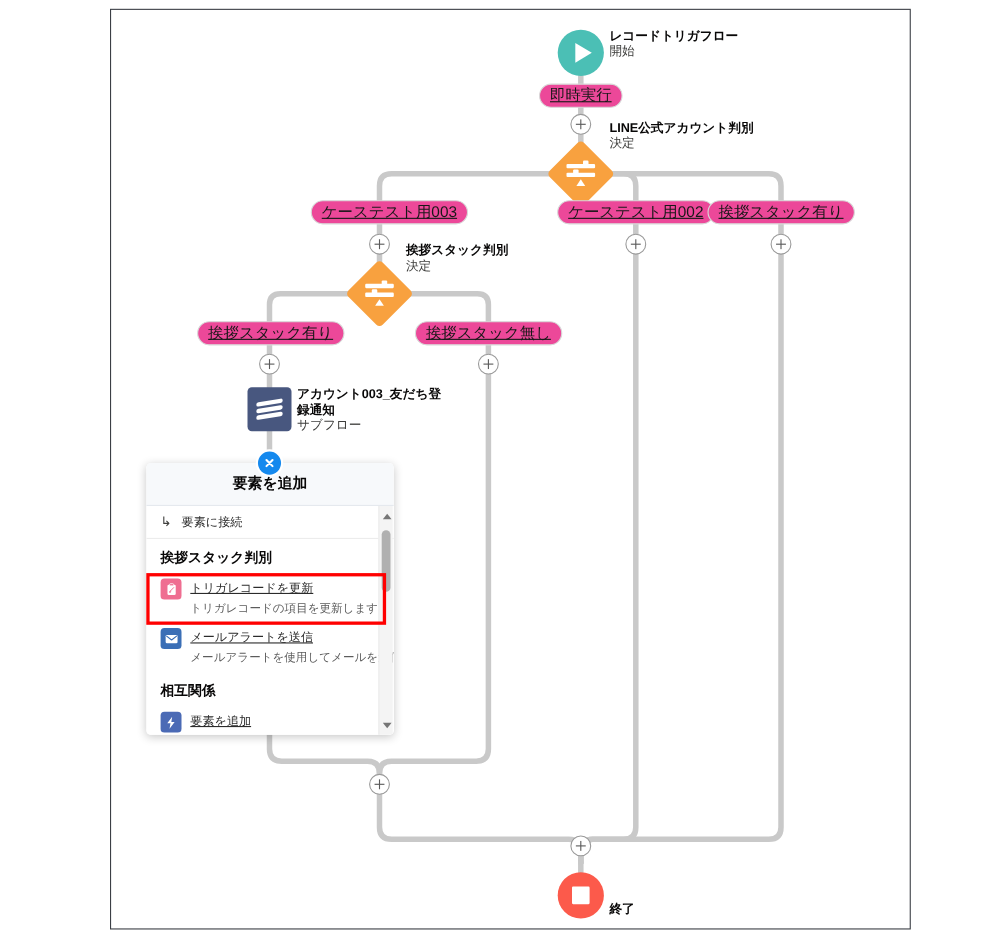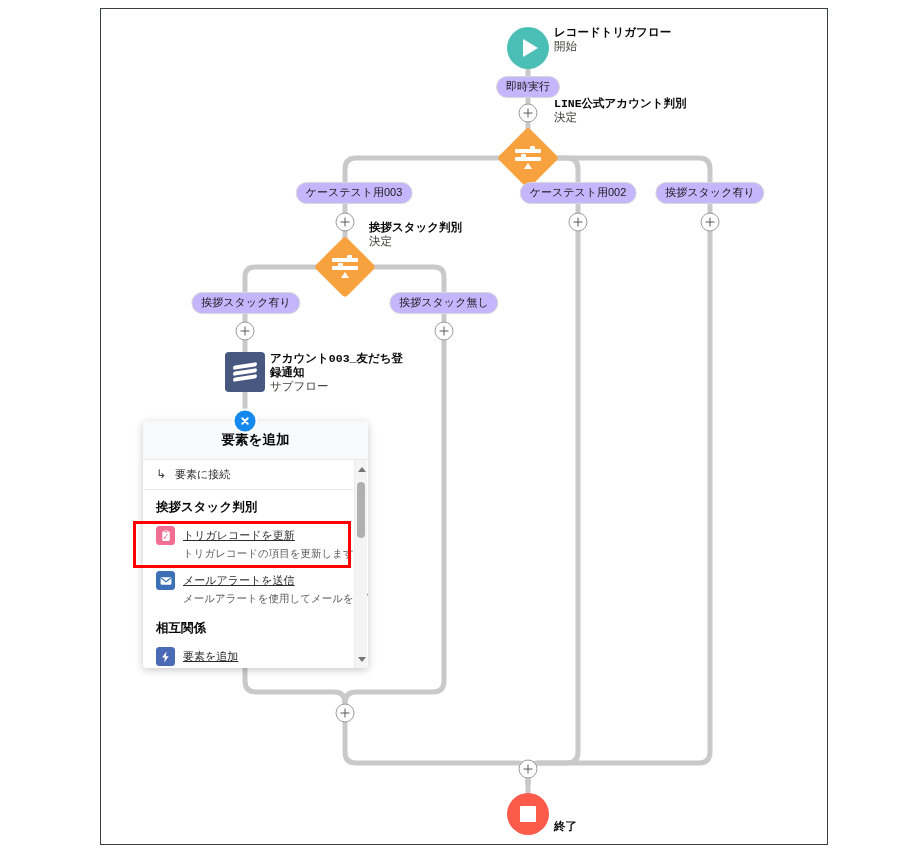--- a/index.html
+++ b/index.html
@@ -45,21 +45,20 @@
   .node {
     position: absolute;
     transform: translate(-50%, -50%);
   }
   .node-label {
     position: absolute;
     font-size: 11.5px;
     line-height: 14px;
     color: #181818;
     white-space: normal;
-    font-family: Liberation Mono, monospace;
   }
   .node-label .ttl {
     font-weight: bold;
     color: #080707;
     display: block;
   }
   .node-label .sub {
     font-weight: normal;
     color: #3e3e3c;
     display: block;
@@ -170,47 +169,48 @@
   .plus::before {
     left: 3.5px; top: 7.6px; width: 9px; height: 1.3px;
   }
   .plus::after {
     top: 3.5px; left: 7.6px; height: 9px; width: 1.3px;
   }
   
   .pill {
     position: absolute;
     transform: translate(-50%, -50%);
-    background: #c4b5fd;
+    background: #ec4899;
     border: 1.1px solid #d8d8d8;
     border-radius: 11px;
-    font-size: 11px;
+    font-size: 14px;
     color: #181818;
     padding: 3px 9px 4px;
     white-space: nowrap;
     line-height: 13px;
+    text-decoration: underline;
   }
   
   .close-badge {
     position: absolute;
     width: 21px; height: 21px;
     border-radius: 50%;
     background: #1589ee;
     transform: translate(-50%, -50%);
     display: flex;
     align-items: center;
     justify-content: center;
     z-index: 40;
     box-shadow: 0 0 0 2px #ffffff;
   }
   .close-badge svg { display: block; }
   
   #add-panel {
     position: absolute;
-    left: 143px;
+    left: 133px;
     top: 421px;
     width: 225px;
     height: 247px;
     background: #ffffff;
     border-radius: 4px;
     box-shadow: 0 2px 9px rgba(0,0,0,0.22);
     z-index: 30;
     overflow: hidden;
     box-sizing: border-box;
   }
@@ -378,21 +378,21 @@
 
   <div class="diamond" style="position:absolute; left:528px; top:158px;">
     <div class="diamond-inner">
       <div class="dec-bar b1"></div>
       <div class="dec-knob k1"></div>
       <div class="dec-bar b2"></div>
       <div class="dec-knob k2"></div>
       <div class="dec-tri"></div>
     </div>
   </div>
-  <div class="node-label" style="left:554px; top:97px; width:200px;">
+  <div class="node-label" style="left:554px; top:110px; width:200px;">
     <span class="ttl">LINE公式アカウント判別</span>
     <span class="sub">決定</span>
   </div>
 
   <div class="pill" style="left:354px; top:193px;">ケーステスト用003</div>
   <div class="pill" style="left:578px; top:193px;">ケーステスト用002</div>
   <div class="pill" style="left:710px; top:193px;">挨拶スタック有り</div>
 
   <div class="plus" style="left:345px; top:222px;"></div>
   <div class="plus" style="left:578px; top:222px;"></div>

